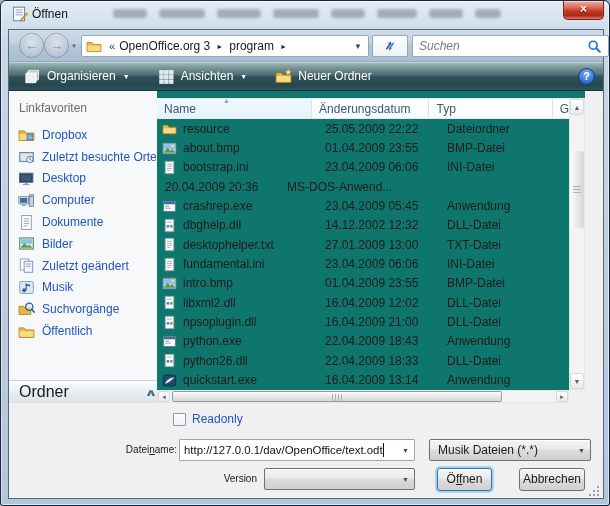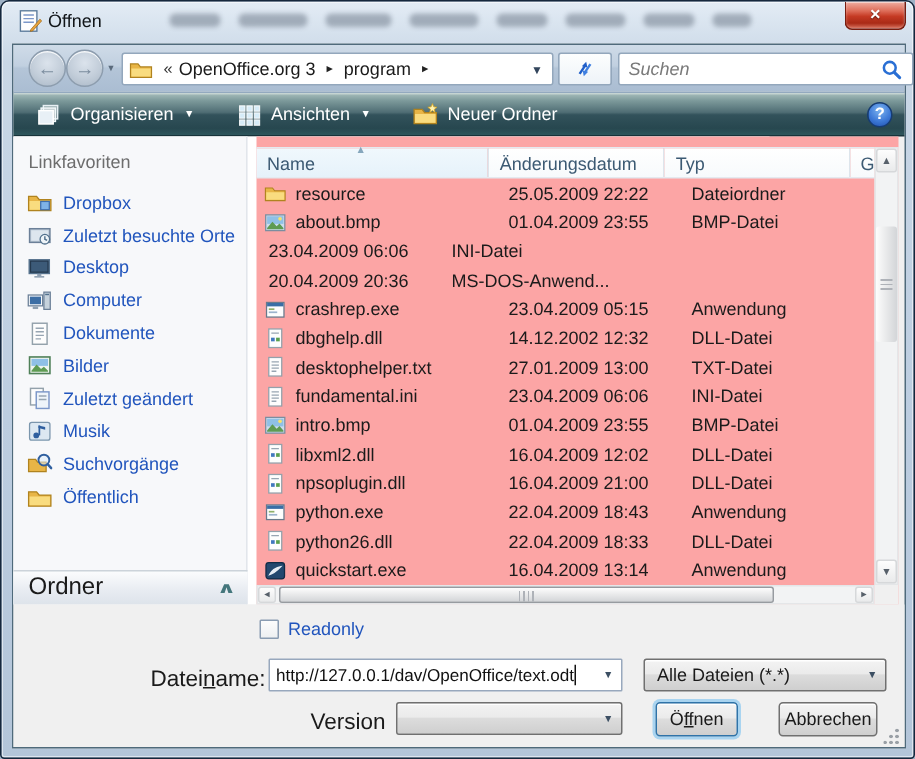--- a/index.html
+++ b/index.html
@@ -58,21 +58,21 @@
   .side-header{position:absolute;left:10px;top:10px;font-size:12px;color:#6d6d6d;}
   .side-items{position:absolute;left:0;top:33px;width:156px;}
   .side-item{display:flex;align-items:center;height:21.8px;padding-left:9px;gap:7px;}
   .side-item .lbl{font-size:12px;color:#2155bd;white-space:nowrap;}
   .side-icon{width:17px;height:17px;flex:0 0 auto;}
   .side-footer{position:absolute;left:0;top:289px;width:156px;height:23px;border-top:1px solid #ccd3da;
     background:linear-gradient(180deg,#fbfcfd,#e7ebf1 60%,#dde3ea);display:flex;align-items:center;padding:0 10px;}
   .side-footer .lbl{flex:1;font-size:16px;color:#1a1a1a;}
   .side-footer .chev{font-size:10px;color:#44767c;font-weight:bold;transform:scaleX(1.6);}
   
-  .filelist{position:absolute;left:162px;top:0;width:428px;height:312px;background:#fca5a5;}
+  .filelist{position:absolute;left:148px;top:0;width:428px;height:312px;background:#0f766e;}
   .lheader{position:absolute;left:0;top:7px;width:412px;height:21px;display:flex;border-top:1px solid #e4eaf0;border-bottom:1px solid #e4eaf0;}
   .hcell{font-size:12px;color:#3c5a73;padding:3px 0 0 7px;border-right:1px solid #dde5ec;position:relative;
     background:linear-gradient(180deg,#ffffff,#f7fafc);}
   .hcell.sorted{background:linear-gradient(180deg,#f0f8fd,#e6f2fa);}
   .hc-name{width:160px;} .hc-date{width:121px;} .hc-type{width:127px;} .hc-size{flex:1;border-right:none;}
   .sort-glyph{position:absolute;left:66px;top:-2px;font-size:7px;color:#86a7bd;}
   .rows{position:absolute;left:0;top:28px;width:412px;height:271px;overflow:hidden;}
   .frow{display:flex;align-items:center;height:19.35px;font-size:12px;color:#1b1b1b;}
   .fc-name{width:160px;display:flex;align-items:center;gap:6px;padding-left:5px;}
   .fc-name span{white-space:nowrap;overflow:hidden;}
@@ -95,21 +95,21 @@
   .hthumb{position:absolute;left:14px;top:0;width:330px;height:11px;border:1px solid #979b00;border-color:#979ba0;border-radius:2px;
     background:linear-gradient(180deg,#fdfdfd,#e8e9ea 50%,#d3d5d8);}
   .grip-h{position:absolute;top:2px;left:50%;margin-left:-5px;width:10px;height:7px;
     background:repeating-linear-gradient(90deg,#aeb2b8 0 1px,transparent 1px 3px);}
   .corner{position:absolute;right:0;top:299px;width:16px;height:13px;background:#f0f0f0;}
   
   .bottpanel{position:absolute;left:0;top:373px;width:594px;height:95px;background:#f0f0f0;}
   .chk-row{position:absolute;left:164px;top:9px;display:flex;align-items:center;gap:6px;}
   .checkbox{width:13px;height:13px;background:linear-gradient(180deg,#fcfcfc,#eef0f2);border:1px solid #8a9cb2;border-radius:1px;}
   .chk-label{font-size:12px;color:#2155bd;}
-  .lbl-dark{font-size:15px;color:#1a1a1a;}
+  .lbl-dark{font-size:10px;color:#1a1a1a;}
   .filename-label{position:absolute;left:60px;top:41px;width:108px;text-align:right;}
   .filename-combo{position:absolute;left:170px;top:36px;width:236px;height:22px;background:#fff;border:1px solid #98a8bd;border-radius:1px;
     display:flex;align-items:center;}
   .filename-text{flex:1;font-size:11.4px;color:#101010;padding-left:4px;white-space:nowrap;overflow:hidden;}
   .caret{display:inline-block;width:1px;height:14px;background:#111;vertical-align:-3px;}
   .combo-arrow{width:17px;text-align:center;font-size:7px;color:#3c4f63;}
   .gray-combo{position:absolute;height:22px;border:1px solid #707070;border-radius:2px;
     background:linear-gradient(180deg,#f3f3f3 0%,#ebebeb 45%,#dcdcdc 50%,#cfcfcf 100%);
     display:flex;align-items:center;font-size:12px;color:#1a1a1a;box-shadow:inset 0 1px 0 #fff;}
   .gray-combo .txt{flex:1;padding-left:8px;white-space:nowrap;overflow:hidden;}
@@ -360,38 +360,48 @@
                     <rect x="2.2" y="3.4" width="11.6" height="5.4" fill="#8fc0e6"></rect>
                     <path d="M2.2 11.8 L6 7.2 L9 10.4 L11 8.6 L13.8 11.8 L13.8 12.6 L2.2 12.6 Z" fill="#5e9b52"></path>
                     <circle cx="11.4" cy="5.2" r="1.3" fill="#f6e36b"></circle>
                   </svg></span>
                 <span>about.bmp</span>
               </div>
               <div class="fc-date">01.04.2009 23:55</div>
               <div class="fc-type">BMP-Datei</div>
             </div>
             <div class="frow">
+              <div class="fc-name">
+                <span class="ficon"><svg width="100%" height="100%" viewBox="0 0 16 16">
+                    <rect x="3.4" y="1.4" width="9.2" height="13.2" fill="#fdfdfd" stroke="#93a1ab" stroke-width="0.9"></rect>
+                    <line x1="5.4" y1="4.6" x2="10.6" y2="4.6" stroke="#97a5b2" stroke-width="0.9"></line>
+                    <line x1="5.4" y1="6.8" x2="10.6" y2="6.8" stroke="#97a5b2" stroke-width="0.9"></line>
+                    <line x1="5.4" y1="9" x2="10.6" y2="9" stroke="#97a5b2" stroke-width="0.9"></line>
+                    <line x1="5.4" y1="11.2" x2="8.8" y2="11.2" stroke="#97a5b2" stroke-width="0.9"></line>
+                  </svg></span>
+                <span>bootstrap.ini</span>
+              </div>
               <div class="fc-date">23.04.2009 06:06</div>
               <div class="fc-type">INI-Datei</div>
             </div>
             <div class="frow">
               <div class="fc-date">20.04.2009 20:36</div>
               <div class="fc-type">MS-DOS-Anwend...</div>
             </div>
             <div class="frow">
               <div class="fc-name">
                 <span class="ficon"><svg width="100%" height="100%" viewBox="0 0 16 16">
                     <rect x="1.8" y="2.8" width="12.4" height="10.4" fill="#fdfdfd" stroke="#68798b" stroke-width="0.9"></rect>
                     <rect x="2.2" y="3.2" width="11.6" height="2.4" fill="#3a6ea5"></rect>
                     <rect x="3.4" y="7" width="4" height="1.2" fill="#8fb06a"></rect>
                     <rect x="3.4" y="9.2" width="6" height="1.2" fill="#9bb3cd"></rect>
                   </svg></span>
                 <span>crashrep.exe</span>
               </div>
-              <div class="fc-date">23.04.2009 05:15</div>
+              <div class="fc-date">23.04.2009 05:45</div>
               <div class="fc-type">Anwendung</div>
             </div>
             <div class="frow">
               <div class="fc-name">
                 <span class="ficon"><svg width="100%" height="100%" viewBox="0 0 16 16">
                     <rect x="3.4" y="1.4" width="9.2" height="13.2" fill="#fdfdfd" stroke="#93a1ab" stroke-width="0.9"></rect>
                     <rect x="5" y="7.6" width="2.6" height="2.6" fill="#4178be"></rect>
                     <rect x="8.6" y="7.6" width="2.6" height="2.6" fill="#59a04e"></rect>
                     <line x1="5.2" y1="4.4" x2="10.6" y2="4.4" stroke="#97a5b2" stroke-width="0.9"></line>
                   </svg></span>
@@ -532,21 +542,21 @@
 
       <div class="lbl-dark filename-label">Datei<u>n</u>ame:</div>
       <div class="filename-combo">
         <div class="filename-text">
           <span>http://127.0.0.1/dav/OpenOffice/text.odt</span><span class="caret"></span>
         </div>
         <div class="combo-arrow">▼</div>
       </div>
 
       <div class="gray-combo filetype-combo">
-        <span class="txt">Alle Dateien (*.*)</span>
+        <span class="txt">Musik Dateien (*.*)</span>
         <div class="combo-arrow">▼</div>
       </div>
 
       <div class="lbl-dark version-label">Version</div>
       <div class="gray-combo version-combo">
         <span class="txt"></span>
         <div class="combo-arrow">▼</div>
       </div>
 
       <div class="btn btn-open">Ö<u>ff</u>nen</div>

